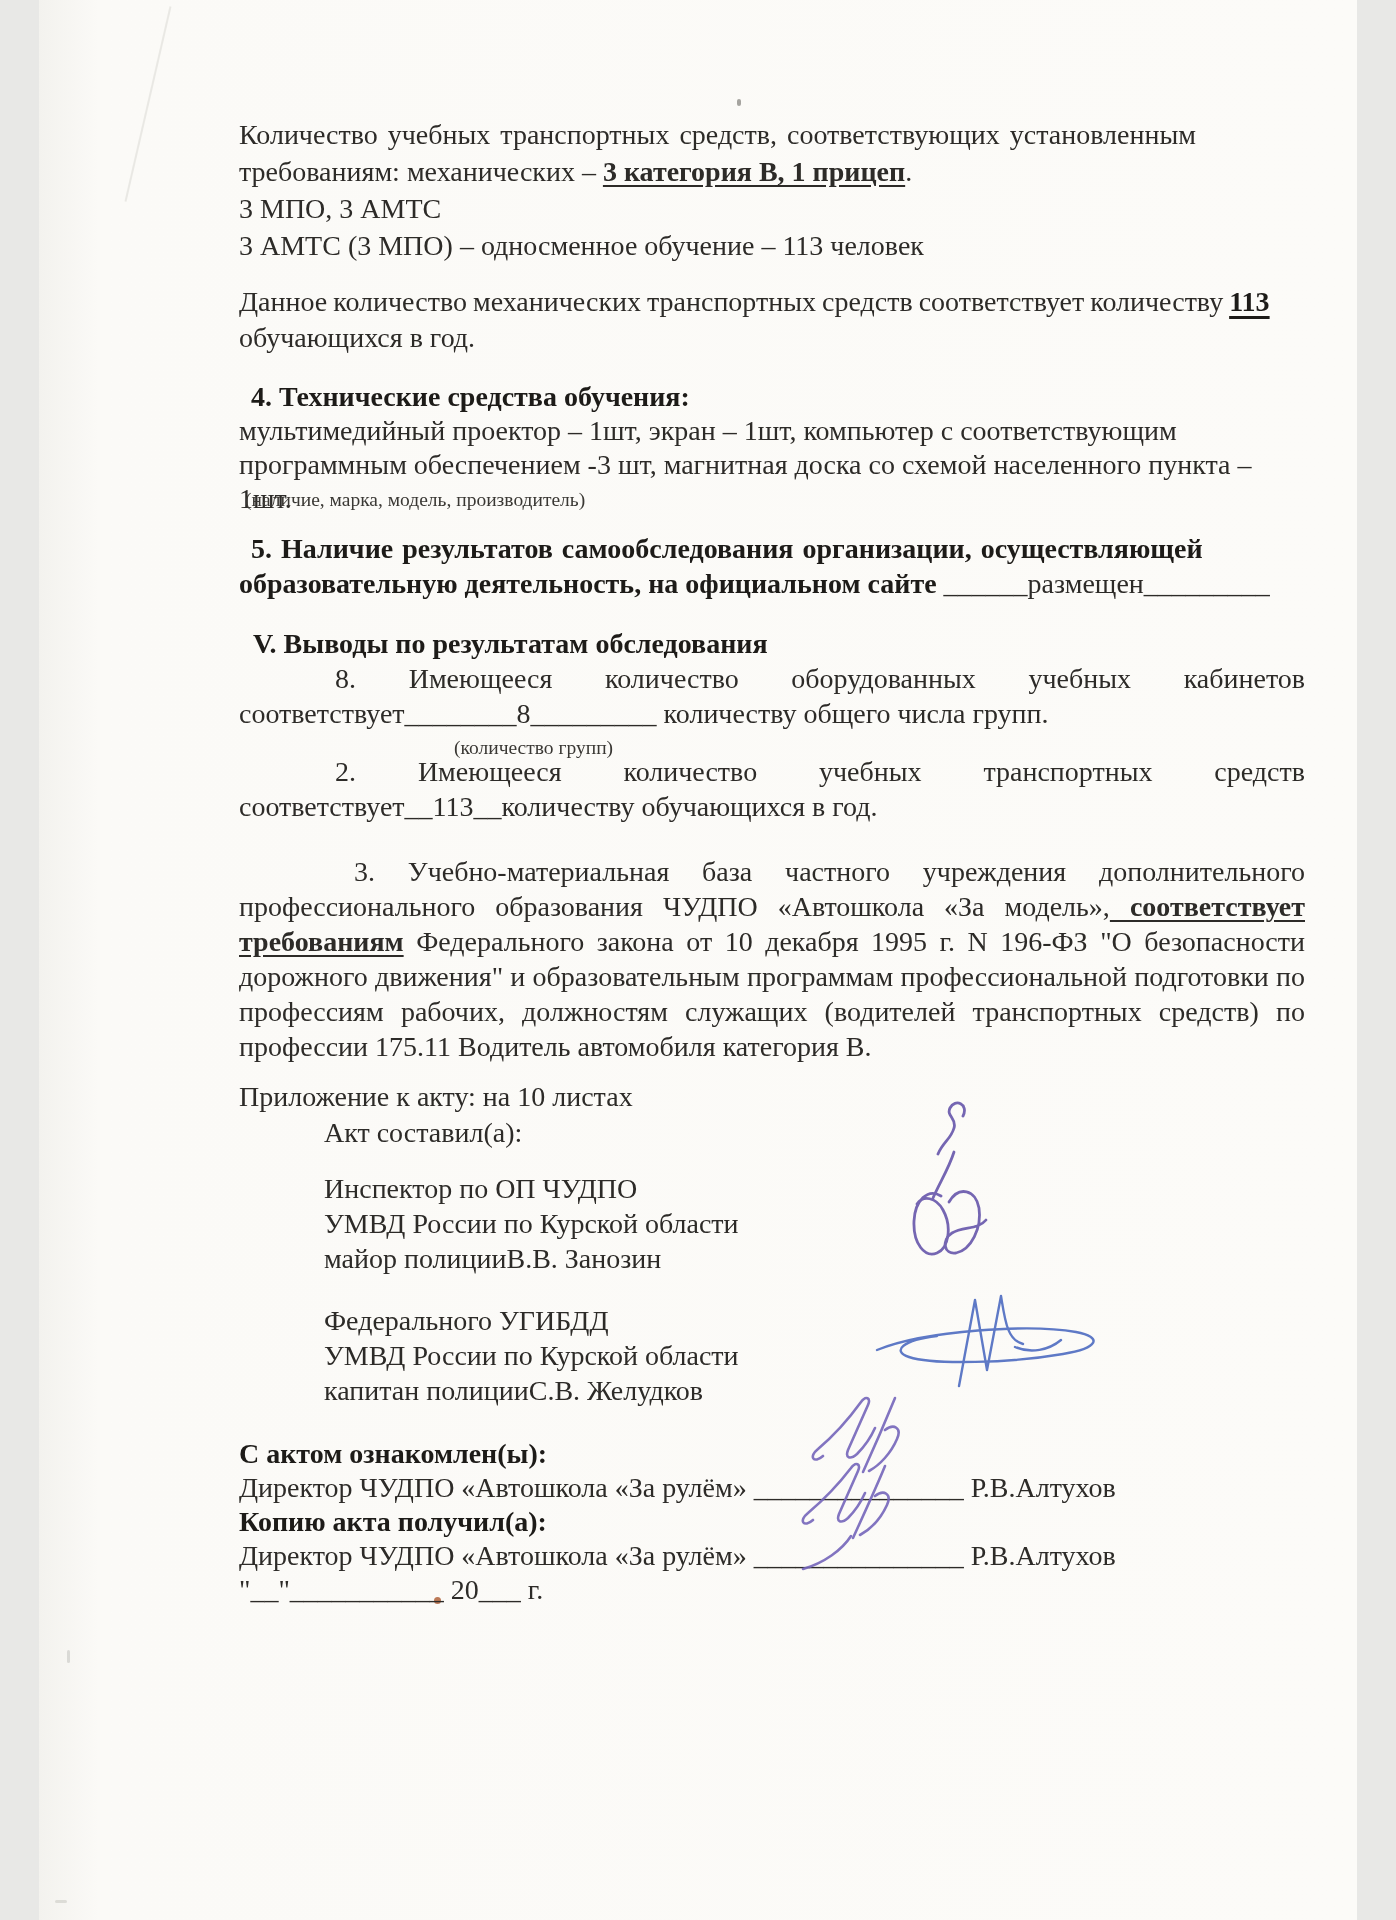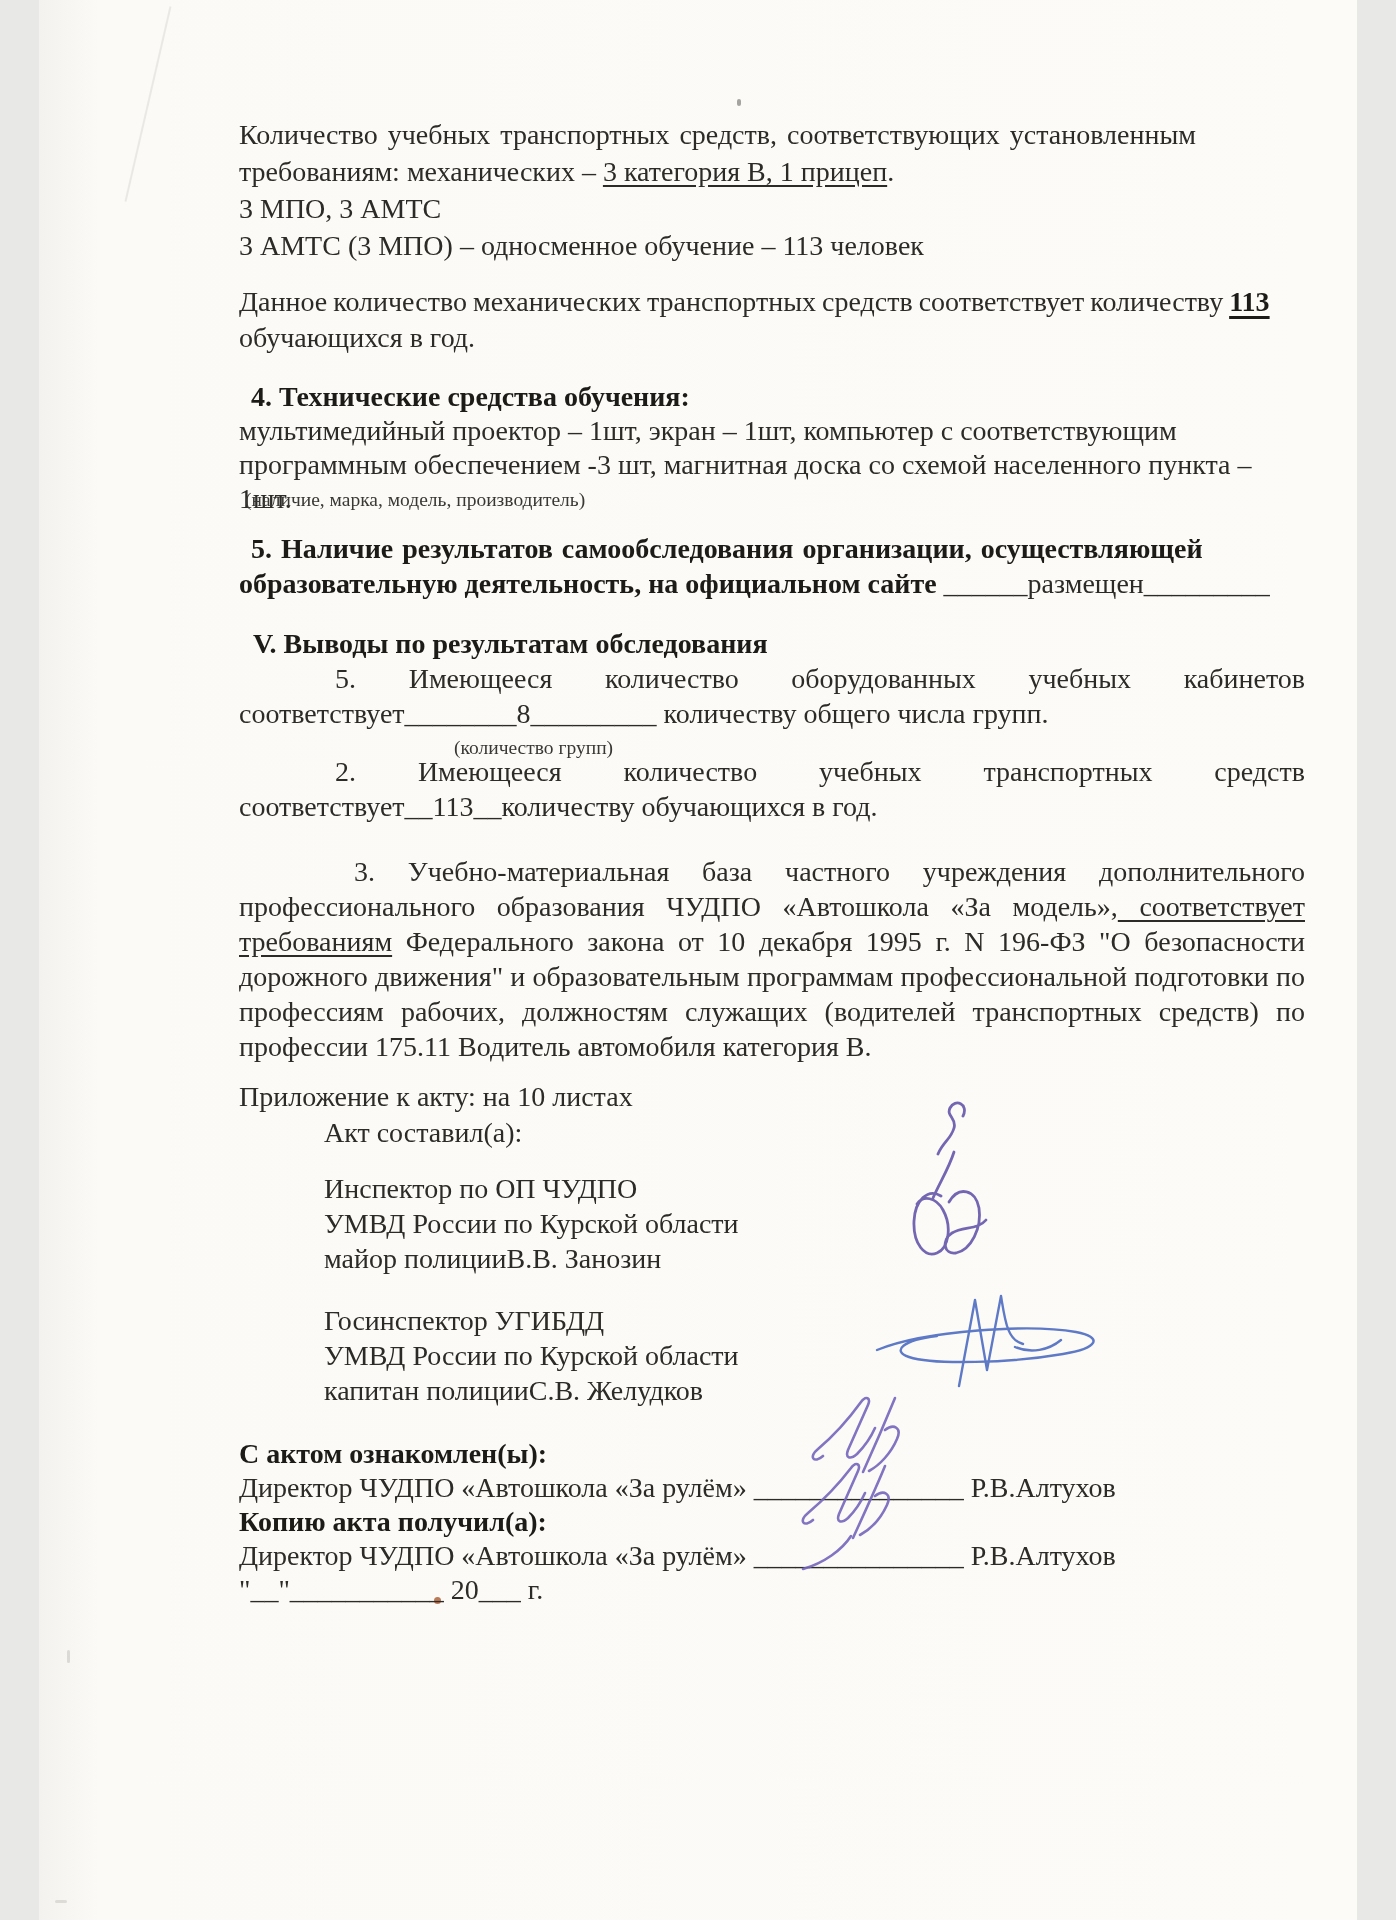--- a/index.html
+++ b/index.html
@@ -13,21 +13,21 @@
     color:#2d2b28;
   }
   .content{position:absolute;left:200px;top:0;width:1066px;}
   .line{
     position:absolute;left:0;width:1066px;
     font-size:28px;line-height:34px;
     color:#2d2b28;
   }
   .just{text-align:justify;text-align-last:justify;}
   .b{font-weight:bold;color:#1d1b18;}
-  .u{text-decoration:underline;text-underline-offset:4px;}
+  .u{text-decoration:underline;text-underline-offset:4px;font-weight:bold;}
   .u2{text-decoration:underline;text-decoration-thickness:2.5px;text-underline-offset:5px;}
   .small{font-size:19.5px;color:#3a3834;}
   .nameRow{display:flex;}
   .sig{position:absolute;pointer-events:none;}
   .sig path{fill:none;stroke-linecap:round;stroke-linejoin:round;}
   .artifact{position:absolute;pointer-events:none;}
 </style>
 </head>
 <body>
 
@@ -52,21 +52,21 @@
 
     <div class="line b" style="top:380px;text-indent:12px;">4. Технические средства обучения:</div>
     <div class="line" style="top:414px;">мультимедийный проектор – 1шт, экран – 1шт, компьютер с соответствующим</div>
     <div class="line" style="top:448px;">программным обеспечением -3 шт, магнитная доска со схемой населенного пункта – 1шт.</div>
     <div class="line small" style="top:483px;text-indent:6px;">(наличие, марка, модель, производитель)</div>
 
     <div class="line b" style="top:532px;text-indent:12px;word-spacing:2px;">5. Наличие результатов самообследования организации,  осуществляющей</div>
     <div class="line" style="top:567px;"><span class="b">образовательную деятельность, на официальном сайте</span> <span>______размещен_________</span></div>
 
     <div class="line b" style="top:627px;text-indent:14px;">V. Выводы по результатам обследования</div>
-    <div class="line just" style="top:662px;text-indent:96px;">5. Имеющееся количество оборудованных учебных кабинетов</div>
+    <div class="line just" style="top:662px;text-indent:96px;">8. Имеющееся количество оборудованных учебных кабинетов</div>
     <div class="line" style="top:697px;"><span>соответствует</span><span>________</span><span>8</span><span>_________</span><span> количеству общего числа групп.</span></div>
     <div class="line small" style="top:731px;text-indent:215px;">(количество групп)</div>
     <div class="line just" style="top:755px;text-indent:96px;">2. Имеющееся количество учебных транспортных средств</div>
     <div class="line" style="top:790px;">соответствует__113__количеству обучающихся в год.</div>
 
     <div class="line just" style="top:855px;text-indent:115px;">3. Учебно-материальная база частного учреждения дополнительного</div>
     <div class="line just" style="top:890px;"><span>профессионального образования ЧУДПО «Автошкола «За модель»,</span><span class="u"> соответствует</span></div>
     <div class="line just" style="top:925px;"><span class="u">требованиям</span><span> Федерального закона от 10 декабря 1995 г. N 196-ФЗ "О безопасности</span></div>
     <div class="line just" style="top:960px;">дорожного движения" и образовательным программам профессиональной подготовки по</div>
     <div class="line just" style="top:995px;">профессиям рабочих, должностям служащих (водителей транспортных средств) по</div>
@@ -75,21 +75,21 @@
     <div class="line" style="top:1080px;">Приложение к акту: на 10 листах</div>
     <div class="line" style="top:1116px;text-indent:85px;">Акт составил(а):</div>
 
     <div class="line" style="top:1172px;text-indent:85px;">Инспектор по ОП ЧУДПО</div>
     <div class="line" style="top:1207px;text-indent:85px;">УМВД России по Курской области</div>
     <div class="line nameRow" style="top:1242px;">
         <span style="padding-left:85px;">майор полиции</span>
         <span style="margin-right:28px;">В.В. Занозин</span>
       </div>
 
-    <div class="line" style="top:1304px;text-indent:85px;">Госинспектор УГИБДД</div>
+    <div class="line" style="top:1304px;text-indent:85px;">Федерального УГИБДД</div>
     <div class="line" style="top:1339px;text-indent:85px;">УМВД России по Курской области</div>
     <div class="line nameRow" style="top:1374px;">
         <span style="padding-left:85px;">капитан полиции</span>
         <span style="margin-right:-8px;">С.В. Желудков</span>
       </div>
 
     <div class="line b" style="top:1437px;">С актом ознакомлен(ы):</div>
     <div class="line" style="top:1471px;white-space:nowrap;"><span>Директор ЧУДПО «Автошкола «За рулём» </span><span>_______________</span><span> Р.В.Алтухов</span></div>
     <div class="line b" style="top:1505px;">Копию акта получил(а):</div>
     <div class="line" style="top:1539px;white-space:nowrap;"><span>Директор ЧУДПО «Автошкола «За рулём» </span><span>_______________</span><span> Р.В.Алтухов</span></div>

